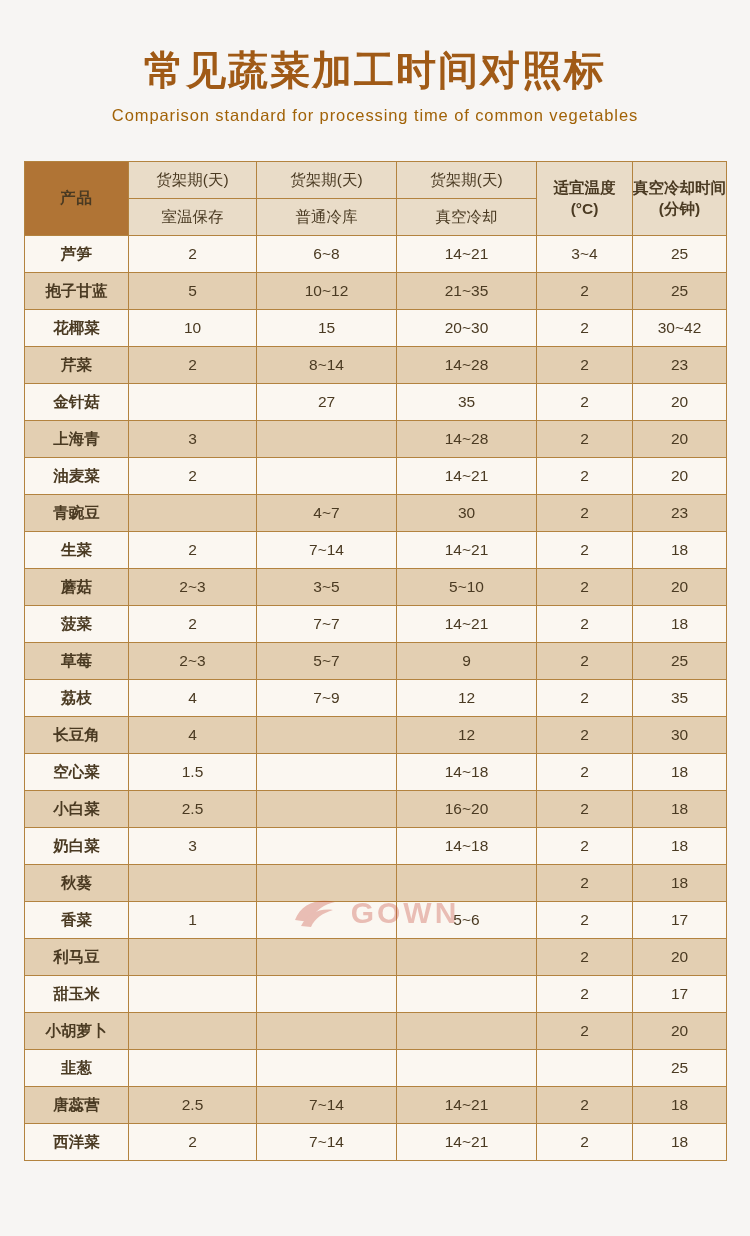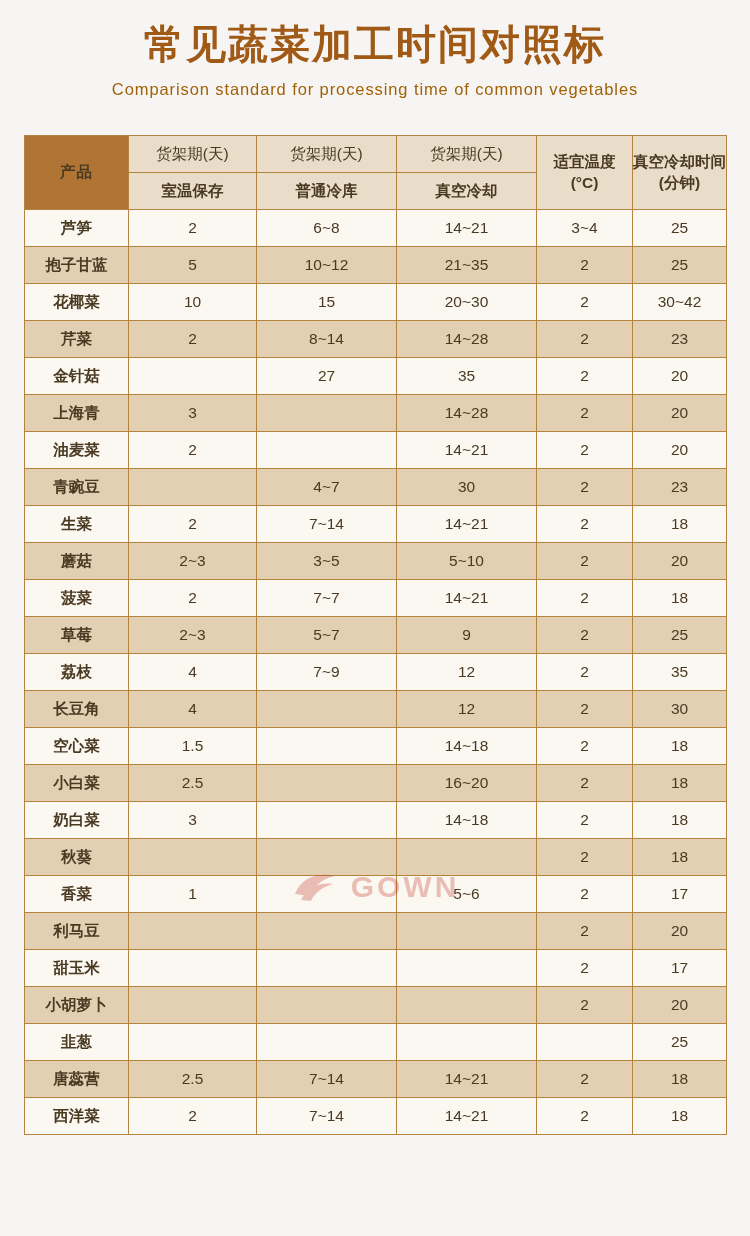--- a/index.html
+++ b/index.html
@@ -14,21 +14,21 @@
     position: relative;
     overflow: hidden;
   }
   .page {
     width: 750px;
     height: 1236px;
     position: relative;
     box-sizing: border-box;
   }
   .header {
-    padding-top: 20px;
+    padding-top: 46px;
     text-align: center;
   }
   .title {
     font-size: 40px;
     font-weight: bold;
     color: #a05a16;
     letter-spacing: 2px;
     line-height: 1.2;
     margin: 0;
     font-family: "Liberation Sans", sans-serif;
@@ -79,21 +79,21 @@
   th.grp-head {
     background: #e9dcc8;
     color: #5a4424;
     font-weight: normal;
     font-size: 14.5px;
     height: 36px;
   }
   th.sub-head {
     background: #e9dcc8;
     color: #5a4424;
-    font-weight: bold;
+    font-weight: normal;
     font-size: 14.5px;
     height: 35px;
   }
   th.tall-head {
     background: #e9dcc8;
     color: #5a4424;
     font-weight: bold;
     font-size: 14.5px;
     line-height: 1.35;
   }

